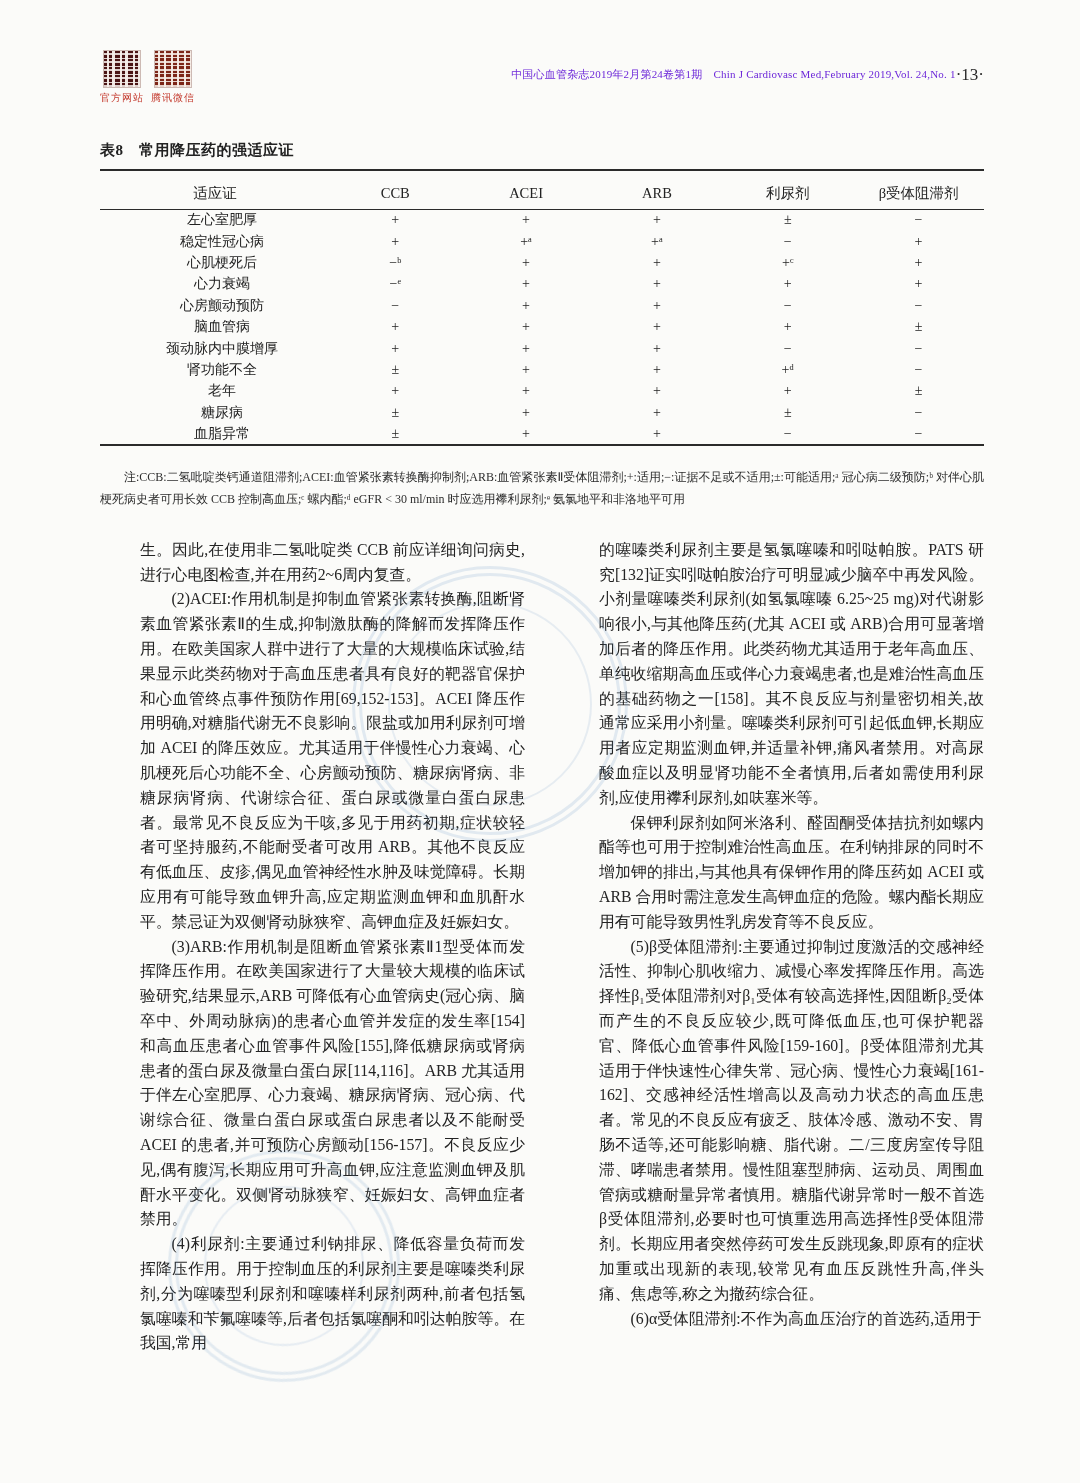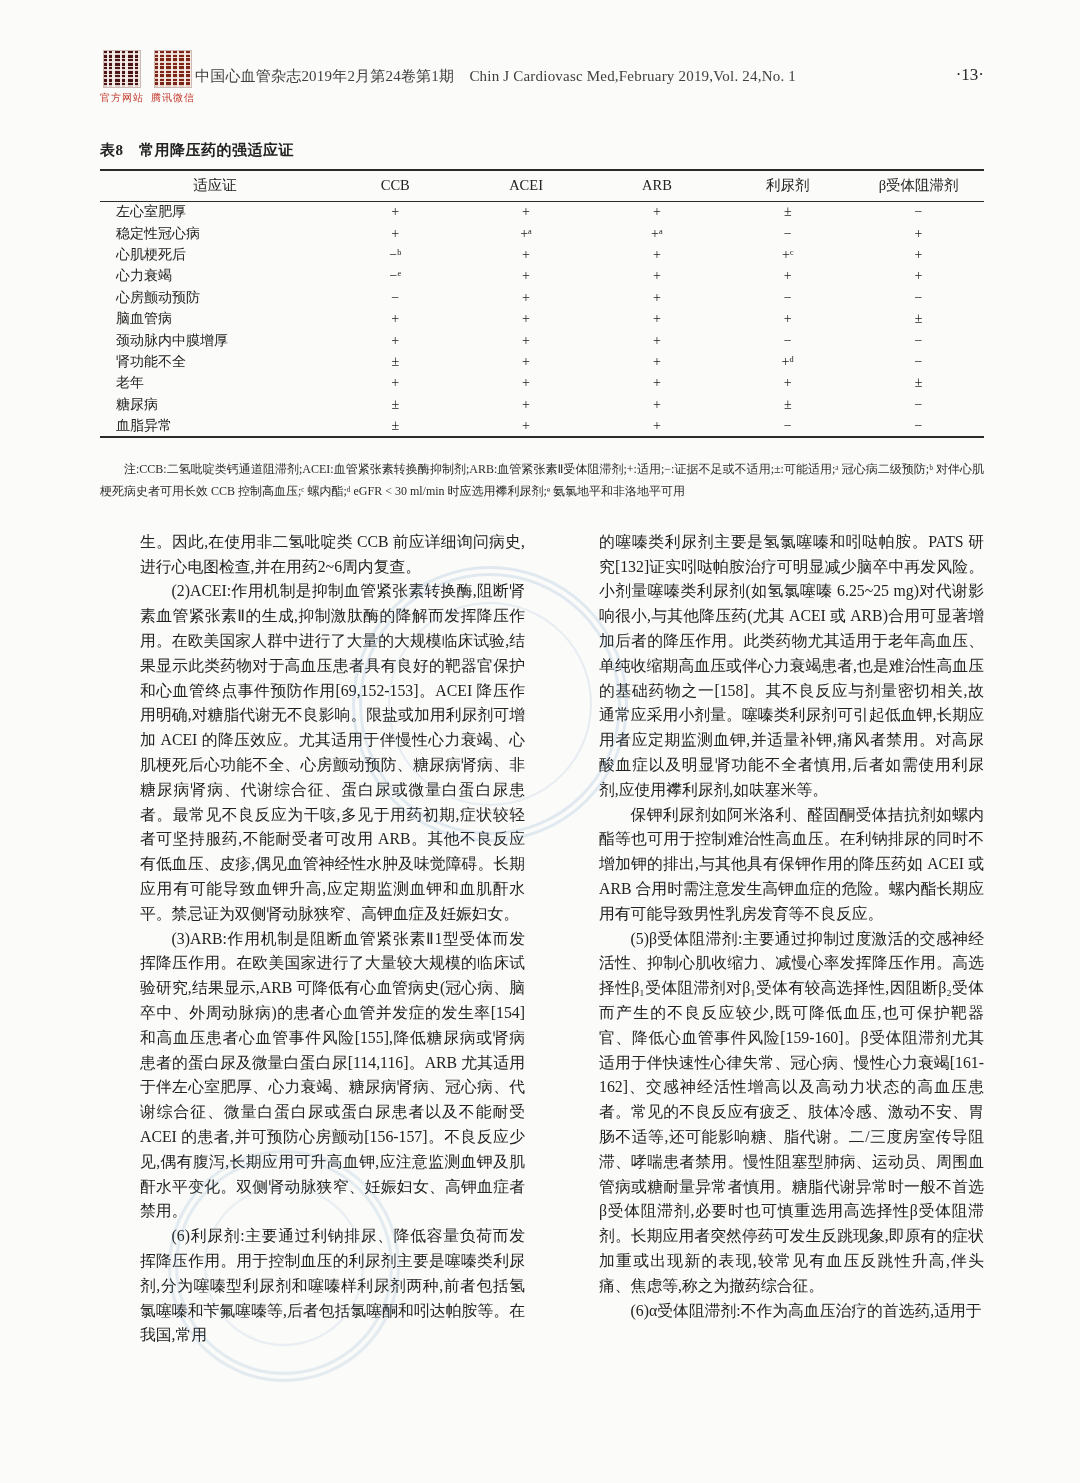--- a/index.html
+++ b/index.html
@@ -26,31 +26,31 @@
     background-image:
       repeating-linear-gradient(0deg, rgba(246,240,236,.85) 0 2px, transparent 2px 4px, rgba(246,240,236,.85) 4px 5px, transparent 5px 8px),
       repeating-linear-gradient(90deg, #4a1414 0 3px, #efe5e0 3px 5px, #4a1414 5px 8px, #efe5e0 8px 11px, #4a1414 11px 13px);
   }
   .qr.qr-wechat {
     background-image:
       repeating-linear-gradient(0deg, rgba(248,240,234,.85) 0 2px, transparent 2px 5px, rgba(248,240,234,.85) 5px 6px, transparent 6px 8px),
       repeating-linear-gradient(90deg, #7c2517 0 3px, #f2e6df 3px 5px, #7c2517 5px 9px, #f2e6df 9px 11px, #7c2517 11px 13px);
   }
   .qr-label { font-size:10px; color:#c43b2f; margin-top:3px; letter-spacing:1px; white-space:nowrap; }
-  .journal-line { flex:1 1 auto; text-align:left; font-size:15px; padding-top:17px; color:#404040; letter-spacing:.2px; }
+  .journal-line { flex:1 1 auto; text-align:right; font-size:11px; padding-top:17px; color:#6d28d9; letter-spacing:.2px; }
   .page-num { flex:0 0 auto; font-size:17px; padding-top:15px; color:#2a2a2a; }
 
   
   .table-wrap { margin-top:36px; }
   .tcaption { font-size:15px; font-weight:bold; margin-bottom:9px; letter-spacing:.5px; }
   table { width:100%; border-collapse:collapse; border-top:2px solid #2b2b2b; border-bottom:2px solid #2b2b2b; }
   thead tr { border-bottom:1.3px solid #2b2b2b; }
-  th { font-weight:normal; font-size:14.5px; padding:5px 2px 6px; }
+  th { font-weight:normal; font-size:14.5px; padding:13px 2px 6px; }
   td { text-align:center; font-size:14px; height:21.4px; padding:0 2px; }
-  td.ind { text-align:left; padding-left:16px; }
+  td.ind { text-align:center; padding-left:16px; }
   col.c-ind { width:26%; }
   col.c-val { width:14.8%; }
 
   .tnote { font-size:12px; line-height:22.5px; margin-top:20px; text-align:justify; text-indent:2em; color:#2c2c2c; }
 
   
   .body-text { display:flex; gap:34px; margin-top:27px; }
   .colm { width:425px; flex:0 0 425px; font-size:15.8px; line-height:24.8px; text-align:justify; color:#232323; }
   .para { text-align:justify;margin-left:40px; }
   .para.indent { text-indent:2em; }
@@ -197,21 +197,21 @@
         </tbody>
     </table>
     <div class="tnote">注:CCB:二氢吡啶类钙通道阻滞剂;ACEI:血管紧张素转换酶抑制剂;ARB:血管紧张素Ⅱ受体阻滞剂;+:适用;−:证据不足或不适用;±:可能适用;ᵃ 冠心病二级预防;ᵇ 对伴心肌梗死病史者可用长效 CCB 控制高血压;ᶜ 螺内酯;ᵈ eGFR &lt; 30 ml/min 时应选用襻利尿剂;ᵉ 氨氯地平和非洛地平可用</div>
   </div>
 
   <div class="body-text">
     <div class="colm">
         <p class="para">生。因此,在使用非二氢吡啶类 CCB 前应详细询问病史,进行心电图检查,并在用药2~6周内复查。</p>
         <p class="para indent">(2)ACEI:作用机制是抑制血管紧张素转换酶,阻断肾素血管紧张素Ⅱ的生成,抑制激肽酶的降解而发挥降压作用。在欧美国家人群中进行了大量的大规模临床试验,结果显示此类药物对于高血压患者具有良好的靶器官保护和心血管终点事件预防作用[69,152-153]。ACEI 降压作用明确,对糖脂代谢无不良影响。限盐或加用利尿剂可增加 ACEI 的降压效应。尤其适用于伴慢性心力衰竭、心肌梗死后心功能不全、心房颤动预防、糖尿病肾病、非糖尿病肾病、代谢综合征、蛋白尿或微量白蛋白尿患者。最常见不良反应为干咳,多见于用药初期,症状较轻者可坚持服药,不能耐受者可改用 ARB。其他不良反应有低血压、皮疹,偶见血管神经性水肿及味觉障碍。长期应用有可能导致血钾升高,应定期监测血钾和血肌酐水平。禁忌证为双侧肾动脉狭窄、高钾血症及妊娠妇女。</p>
         <p class="para indent">(3)ARB:作用机制是阻断血管紧张素Ⅱ1型受体而发挥降压作用。在欧美国家进行了大量较大规模的临床试验研究,结果显示,ARB 可降低有心血管病史(冠心病、脑卒中、外周动脉病)的患者心血管并发症的发生率[154]和高血压患者心血管事件风险[155],降低糖尿病或肾病患者的蛋白尿及微量白蛋白尿[114,116]。ARB 尤其适用于伴左心室肥厚、心力衰竭、糖尿病肾病、冠心病、代谢综合征、微量白蛋白尿或蛋白尿患者以及不能耐受 ACEI 的患者,并可预防心房颤动[156-157]。不良反应少见,偶有腹泻,长期应用可升高血钾,应注意监测血钾及肌酐水平变化。双侧肾动脉狭窄、妊娠妇女、高钾血症者禁用。</p>
-        <p class="para indent">(6)利尿剂:主要通过利钠排尿、降低容量负荷而发挥降压作用。用于控制血压的利尿剂主要是噻嗪类利尿剂,分为噻嗪型利尿剂和噻嗪样利尿剂两种,前者包括氢氯噻嗪和苄氟噻嗪等,后者包括氯噻酮和吲达帕胺等。在我国,常用</p>
+        <p class="para indent">(4)利尿剂:主要通过利钠排尿、降低容量负荷而发挥降压作用。用于控制血压的利尿剂主要是噻嗪类利尿剂,分为噻嗪型利尿剂和噻嗪样利尿剂两种,前者包括氢氯噻嗪和苄氟噻嗪等,后者包括氯噻酮和吲达帕胺等。在我国,常用</p>
       </div>
     <div class="colm">
         <p class="para">的噻嗪类利尿剂主要是氢氯噻嗪和吲哒帕胺。PATS 研究[132]证实吲哒帕胺治疗可明显减少脑卒中再发风险。小剂量噻嗪类利尿剂(如氢氯噻嗪 6.25~25 mg)对代谢影响很小,与其他降压药(尤其 ACEI 或 ARB)合用可显著增加后者的降压作用。此类药物尤其适用于老年高血压、单纯收缩期高血压或伴心力衰竭患者,也是难治性高血压的基础药物之一[158]。其不良反应与剂量密切相关,故通常应采用小剂量。噻嗪类利尿剂可引起低血钾,长期应用者应定期监测血钾,并适量补钾,痛风者禁用。对高尿酸血症以及明显肾功能不全者慎用,后者如需使用利尿剂,应使用襻利尿剂,如呋塞米等。</p>
         <p class="para indent">保钾利尿剂如阿米洛利、醛固酮受体拮抗剂如螺内酯等也可用于控制难治性高血压。在利钠排尿的同时不增加钾的排出,与其他具有保钾作用的降压药如 ACEI 或 ARB 合用时需注意发生高钾血症的危险。螺内酯长期应用有可能导致男性乳房发育等不良反应。</p>
         <p class="para indent">(5)β受体阻滞剂:主要通过抑制过度激活的交感神经活性、抑制心肌收缩力、减慢心率发挥降压作用。高选择性β₁受体阻滞剂对β₁受体有较高选择性,因阻断β₂受体而产生的不良反应较少,既可降低血压,也可保护靶器官、降低心血管事件风险[159-160]。β受体阻滞剂尤其适用于伴快速性心律失常、冠心病、慢性心力衰竭[161-162]、交感神经活性增高以及高动力状态的高血压患者。常见的不良反应有疲乏、肢体冷感、激动不安、胃肠不适等,还可能影响糖、脂代谢。二/三度房室传导阻滞、哮喘患者禁用。慢性阻塞型肺病、运动员、周围血管病或糖耐量异常者慎用。糖脂代谢异常时一般不首选β受体阻滞剂,必要时也可慎重选用高选择性β受体阻滞剂。长期应用者突然停药可发生反跳现象,即原有的症状加重或出现新的表现,较常见有血压反跳性升高,伴头痛、焦虑等,称之为撤药综合征。</p>
         <p class="para indent">(6)α受体阻滞剂:不作为高血压治疗的首选药,适用于</p>
       </div>
   </div>
 
 </div>

